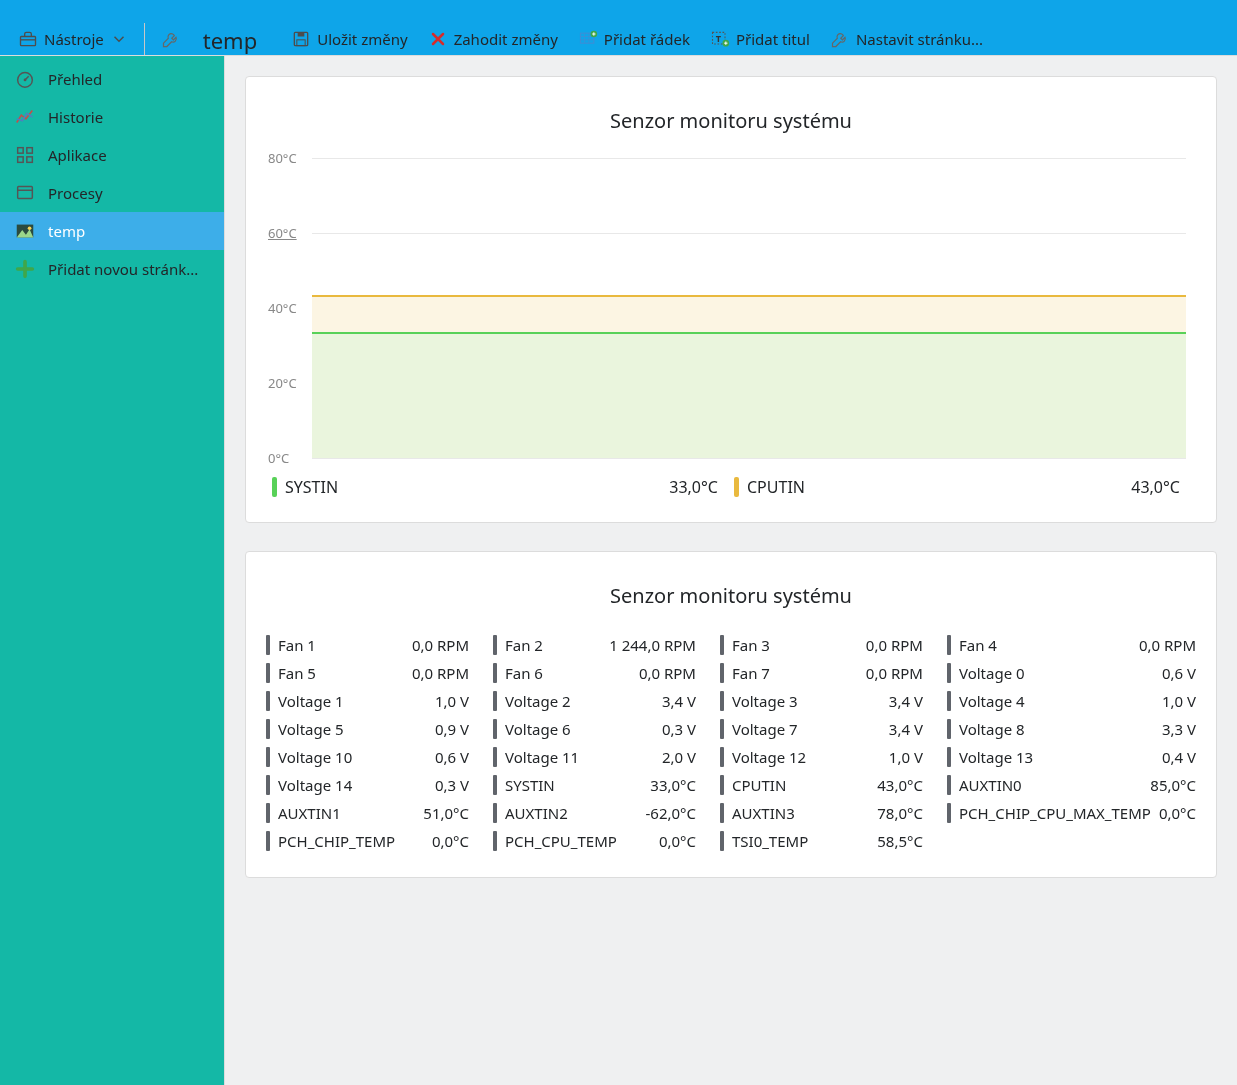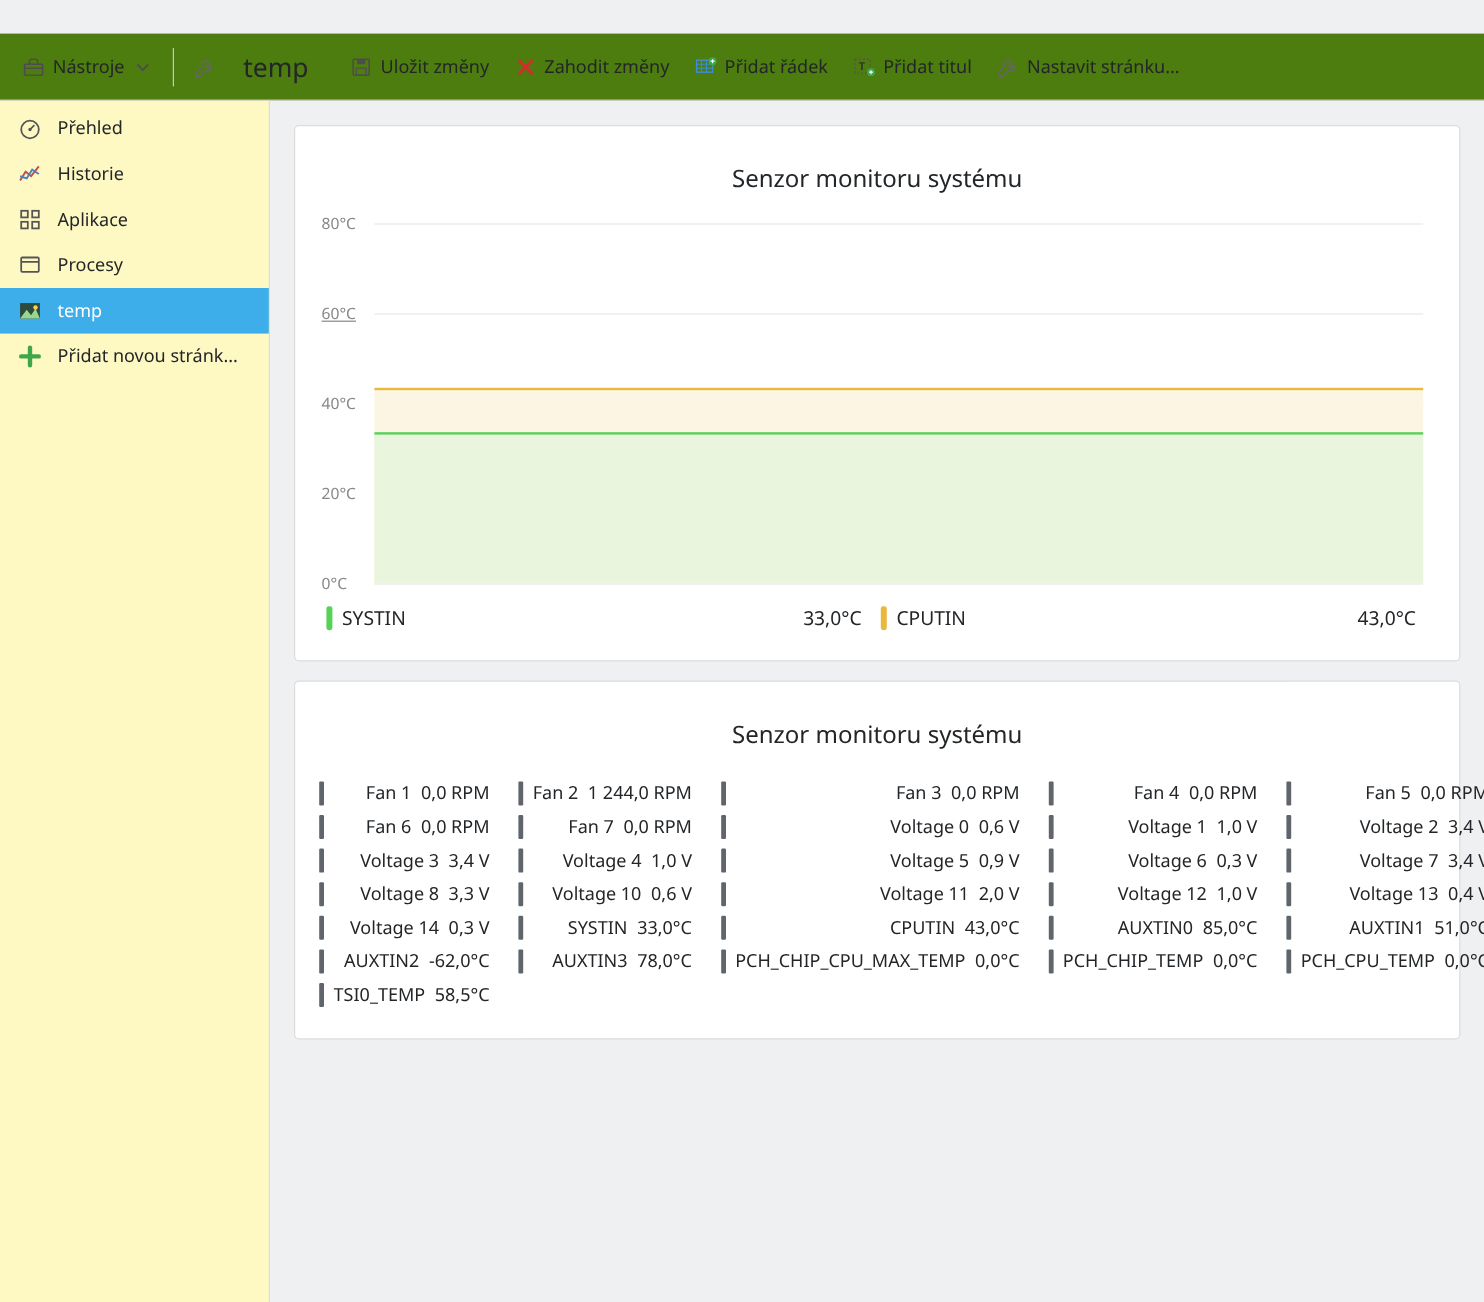--- a/index.html
+++ b/index.html
@@ -7,26 +7,25 @@
   font-family: "Noto Sans", "Segoe UI", sans-serif;
   font-size: 14px;
   color: #232629;
   background: #eff0f1;
   width: 1237px;
   height: 1085px;
   overflow: hidden;
 }
 .toolbar {
   height: 56px;
-  background: #4d7c0f;
+  background: #0ea5e9;
   border-bottom: 1px solid #dcdcdc;
   display: flex;
-  align-items: center;
+  align-items: flex-end;
   padding: 0 8px;
-  margin-top: 28px;
 }
 .tb-btn {
   display: flex;
   align-items: center;
   gap: 6px;
   padding: 6px 10px;
   border-radius: 3px;
   cursor: pointer;
   font-size: 15px;
 }
@@ -35,21 +34,21 @@
   font-size: 22px;
   padding: 0 24px 0 12px;
   color: #232629;
 }
 .icon { width: 20px; height: 20px; display: inline-flex; align-items: center; justify-content: center; }
 .icon svg { width: 100%; height: 100%; }
 .small-icon { width: 18px; height: 18px; }
 .layout { display: flex; height: calc(100% - 56px); }
 .sidebar {
   width: 225px;
-  background: #fef9c3;
+  background: #14b8a6;
   border-right: 1px solid #dcdcdc;
   padding-top: 4px;
 }
 .side-item {
   display: flex;
   align-items: center;
   gap: 12px;
   padding: 8px 14px;
   font-size: 15px;
   cursor: pointer;
@@ -64,21 +63,21 @@
   flex: 1;
   padding: 20px 20px 20px 20px;
   overflow-y: auto;
   background: #eff0f1;
 }
 .card {
   background: #fff;
   border: 1px solid #dcdcdc;
   border-radius: 4px;
   padding: 18px 20px 24px 20px;
-  margin-bottom: 16px;
+  margin-bottom: 28px;
 }
 .card-title {
   text-align: center;
   font-size: 20px;
   margin: 12px 0 24px 0;
   color: #232629;
 }
 .chart-area {
   position: relative;
   height: 300px;
@@ -121,24 +120,23 @@
 }
 .legend-chip {
   width: 5px;
   height: 20px;
   border-radius: 2px;
 }
 .legend-label { flex: 1; }
 .legend-value { padding-right: 16px; }
 .sensor-grid {
   display: grid;
-  grid-template-columns: 1fr 1fr 1fr 1fr 1fr;
+  grid-template-columns: 1fr 1fr 1fr 1fr;
   gap: 4px 24px;
   margin-top: 10px;
-  text-align: right;
 }
 .sensor-row {
   display: flex;
   align-items: center;
   gap: 8px;
   font-size: 15px;
   padding: 2px 0;
 }
 .sensor-chip {
   width: 4px;

